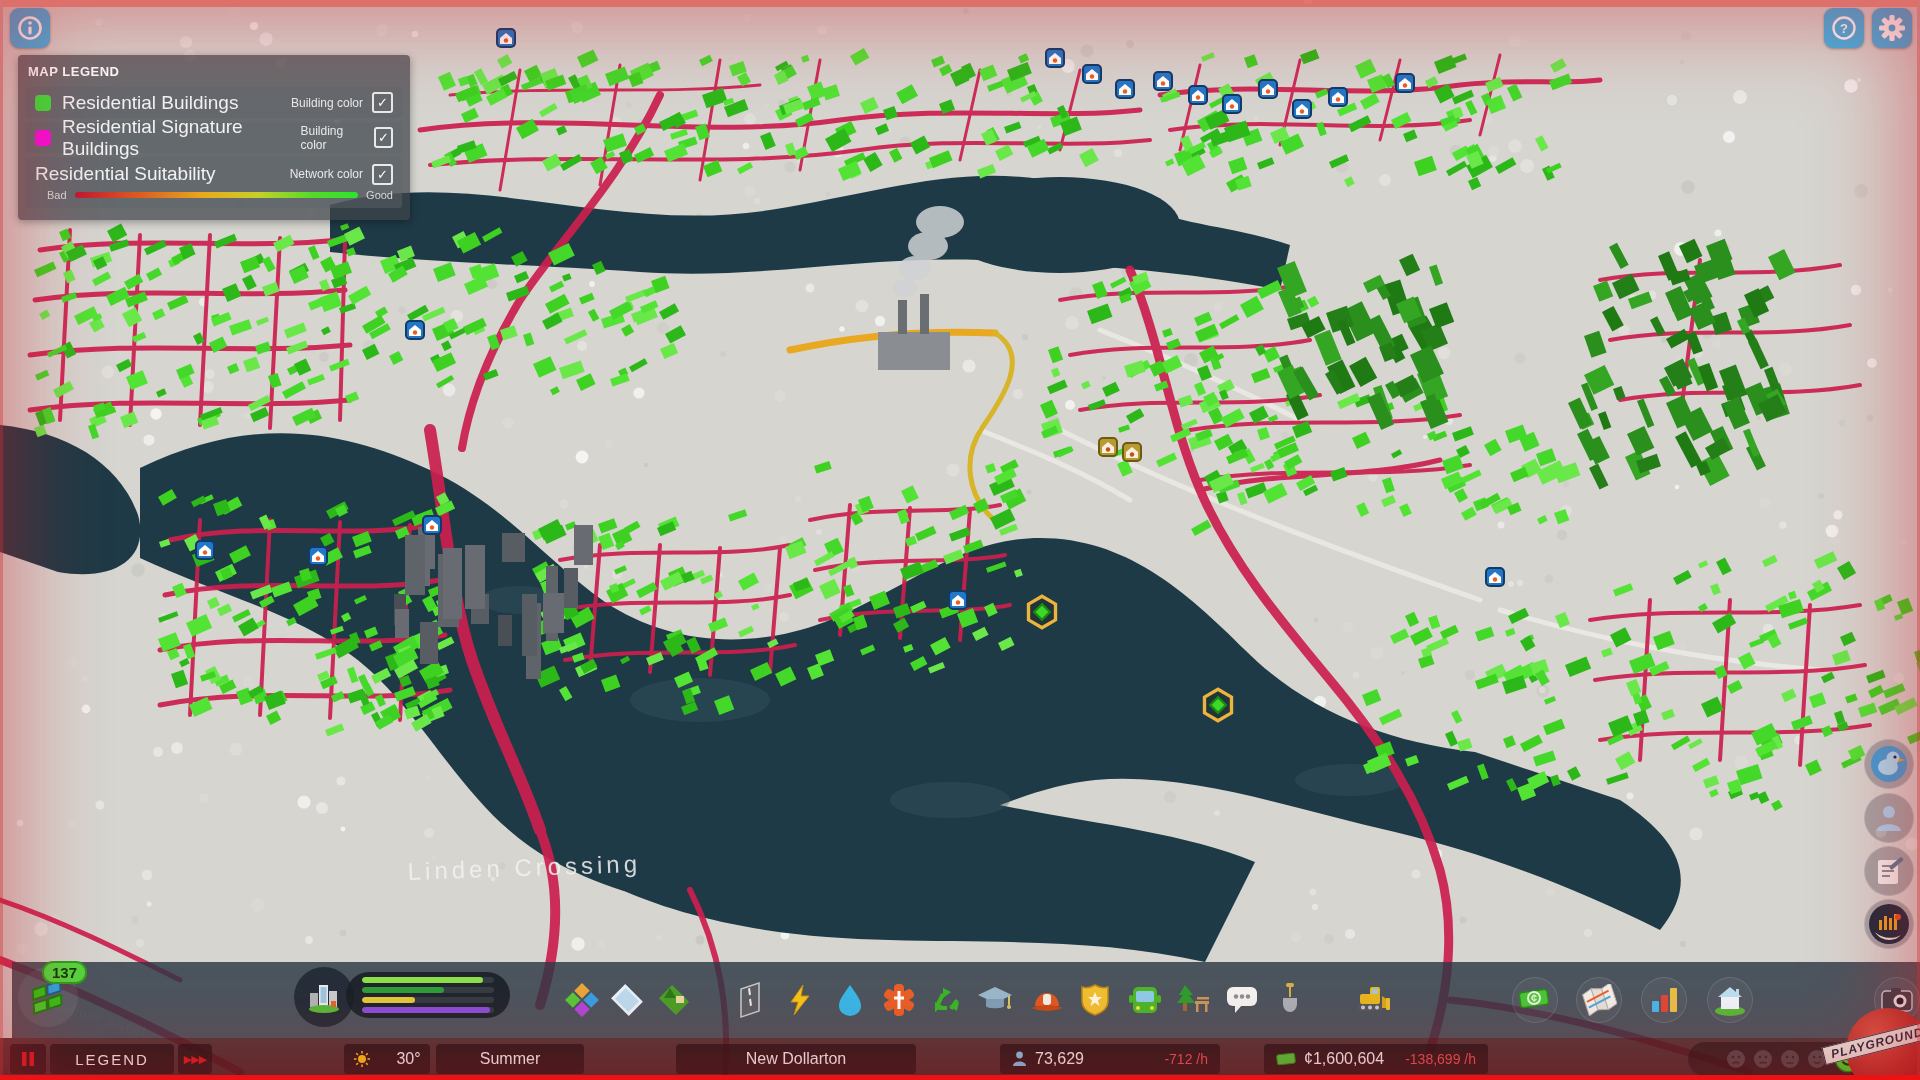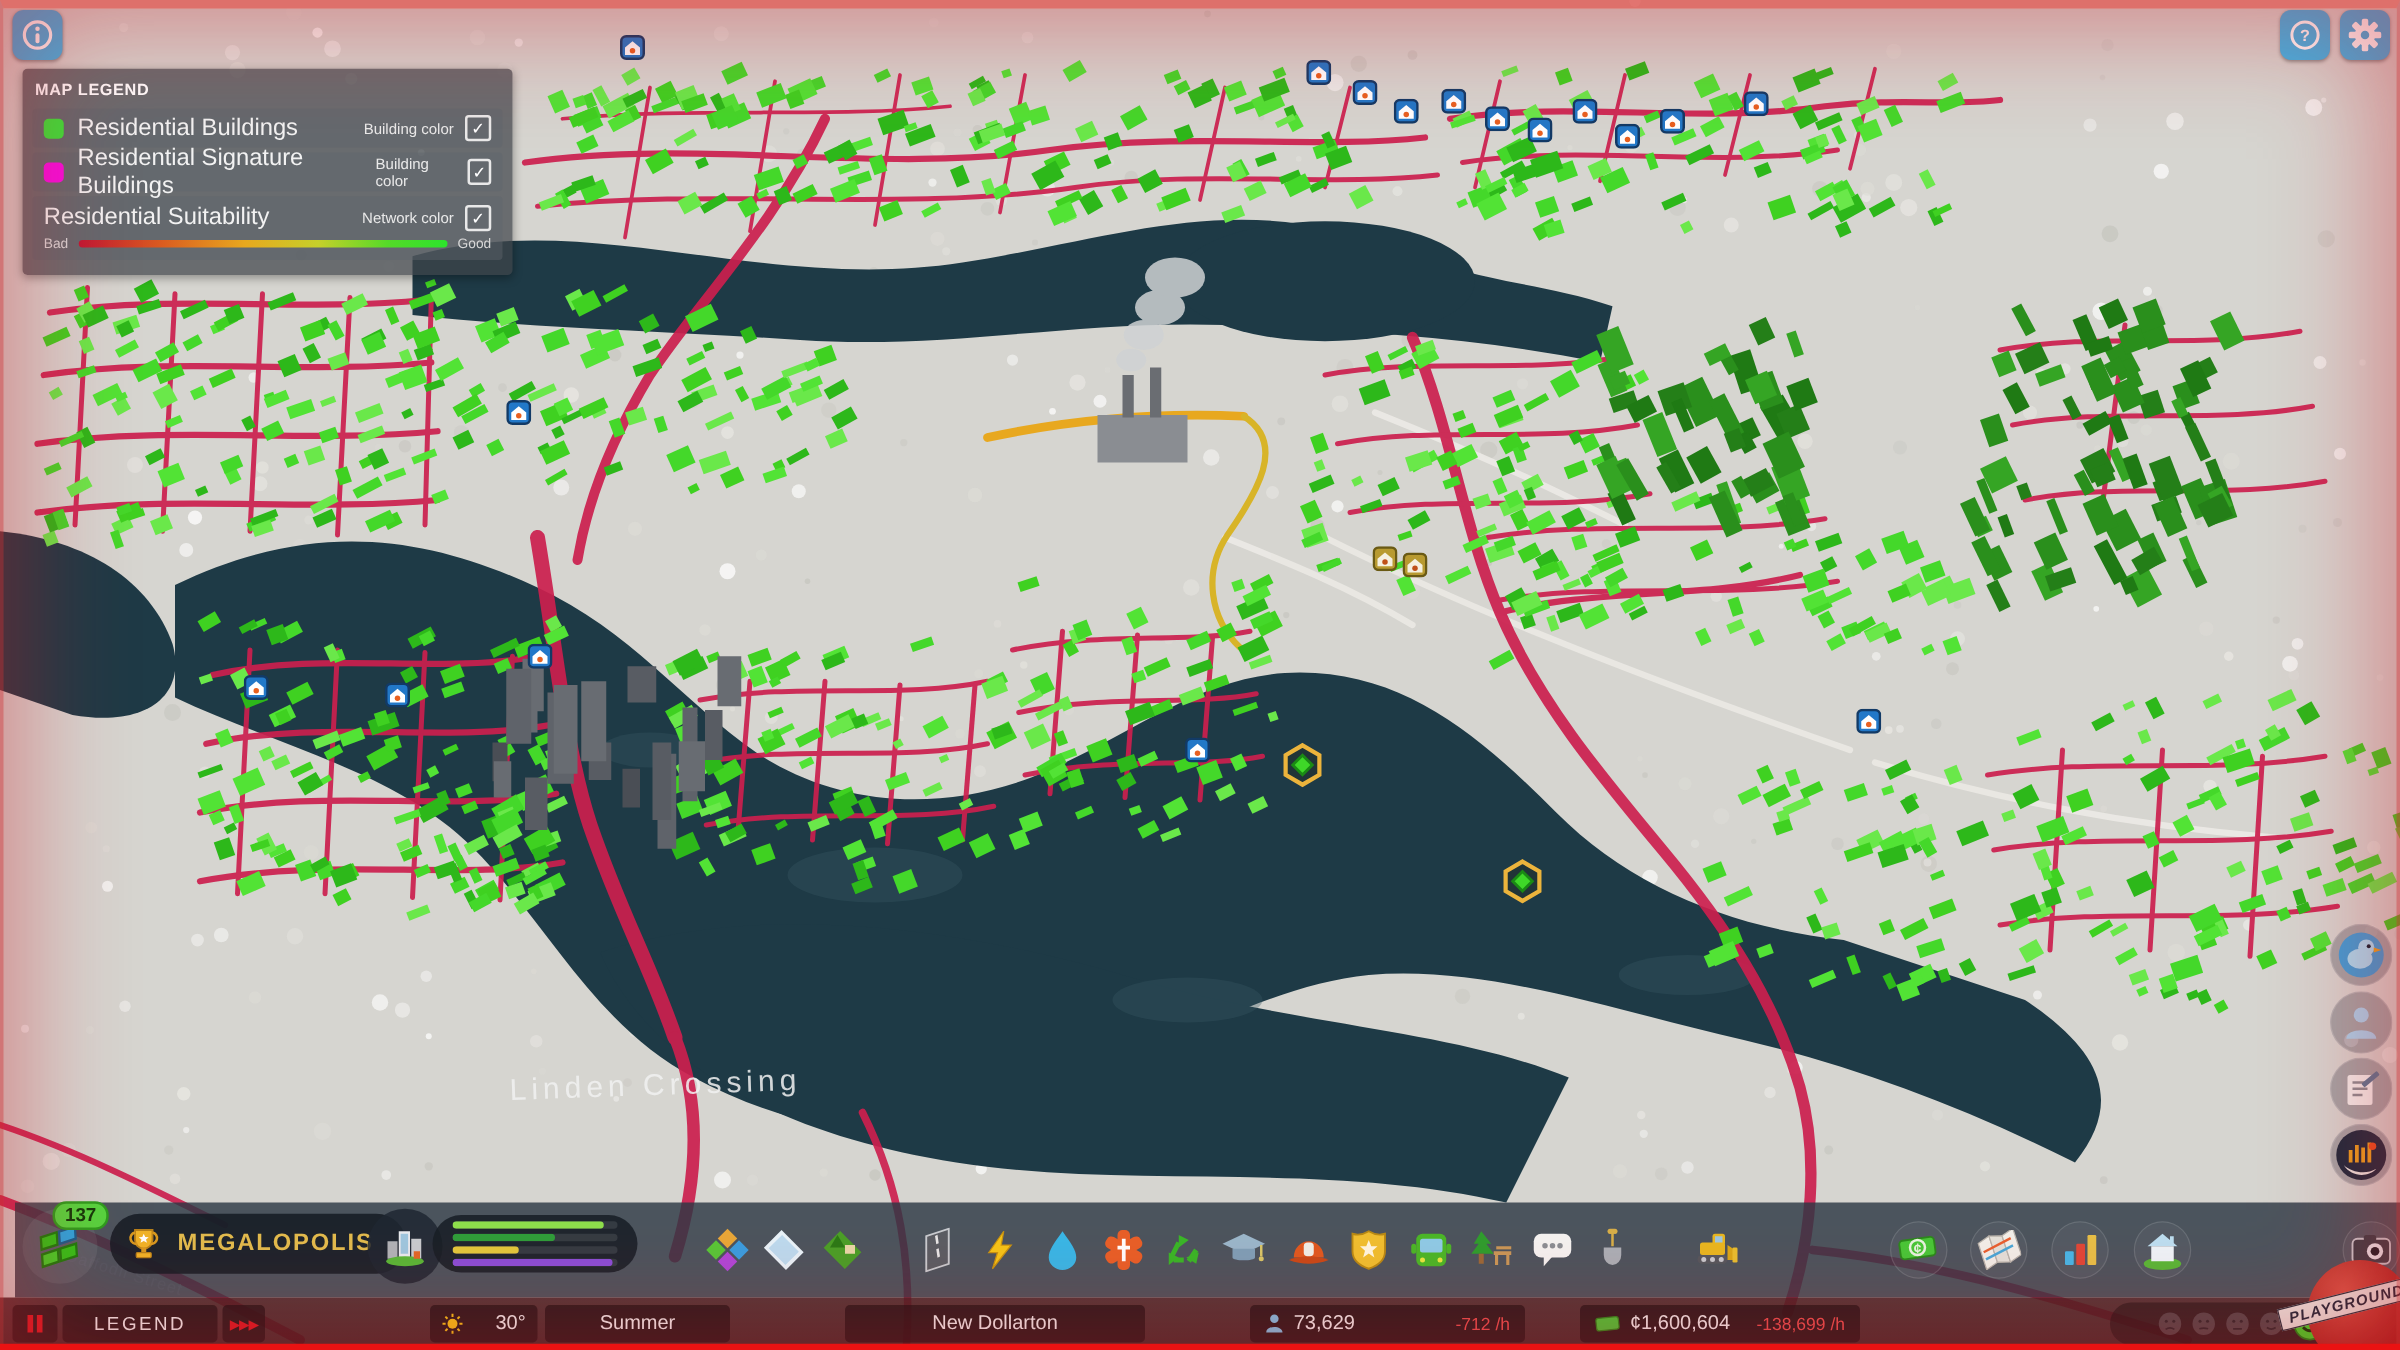--- a/index.html
+++ b/index.html
@@ -22,21 +22,21 @@
   .lrow{background:rgba(96,102,108,.45);border-radius:3px;margin-bottom:4px;padding:0 9px;}
   .lrow.simple{height:31px;display:flex;align-items:center;}
   .lrow.block{padding-top:6px;padding-bottom:7px;}
   .lrow .sw{width:16px;height:16px;border-radius:4px;margin-right:11px;flex:0 0 auto;}
   .lrow .lab{color:#f2f2f2;font-size:19px;}
   .lrow .right{margin-left:auto;display:flex;align-items:center;gap:9px;}
   .lrow .typ{color:#e9e9e9;font-size:12px;}
   .cb{width:17px;height:17px;border:2px solid #e9e9e9;border-radius:3px;display:flex;align-items:center;
     justify-content:center;color:#fff;font-size:13px;font-weight:bold;line-height:1;}
   .rowtop{display:flex;align-items:center;height:22px;}
-  .grad-line{display:flex;align-items:center;margin-top:4px;}
+  .grad-line{display:flex;align-items:center;margin-top:4px;margin-left:12px;}
   .grad-line .end{font-size:11px;color:#d8d8d8;}
   .gbar{flex:1;height:6px;border-radius:3px;margin:0 8px;}
   .gbar.suit{background:linear-gradient(90deg,#c01834 0%,#da5a20 22%,#e8a81e 45%,#c6d02a 65%,#54da28 84%,#2ce42c 100%);}
   .gbar.poll{background:linear-gradient(90deg,#7fa9c4 0%,#aebcbe 35%,#c2b0a0 60%,#c87a58 82%,#c04028 100%);}
   .dim{opacity:.55;}
   
   .round-btn{position:absolute;width:48px;height:48px;border-radius:50%;background:rgba(78,88,98,.38);
     border:1px solid rgba(255,255,255,.18);display:flex;align-items:center;justify-content:center;}
   
   #toolbar{left:12px;top:962px;width:1920px;height:76px;background:rgba(44,56,68,.82);}
@@ -1687,30 +1687,20 @@
       <g transform="translate(22,22) rotate(-18) skewX(-14)">
         <rect x="-16" y="-12" width="14" height="10" fill="#2ec818" stroke="#17800c" stroke-width="2"></rect>
         <rect x="0" y="-12" width="14" height="10" fill="#2aa8e0" stroke="#17608c" stroke-width="2"></rect>
         <rect x="-16" y="2" width="14" height="10" fill="#40d428" stroke="#17800c" stroke-width="2"></rect>
         <rect x="0" y="2" width="14" height="10" fill="#2ec818" stroke="#17800c" stroke-width="2"></rect>
       </g>
     </svg>
     <span id="milestone-badge">137</span>
   </div>
 
-  <div id="milestone-pill">
-    <svg width="30" height="30" viewBox="0 0 30 30">
-      <path d="M8,4 h14 v8 a7,7 0 0 1 -14 0 Z" fill="#f0b428" stroke="#b8821a" stroke-width="1.5"></path>
-      <path d="M8,6 a4,4 0 1 0 2,9 M22,6 a4,4 0 1 1 -2,9" fill="none" stroke="#d89a20" stroke-width="2"></path>
-      <rect x="13" y="18" width="4" height="4" fill="#d89a20"></rect>
-      <rect x="9" y="22" width="12" height="4" rx="1" fill="#f0b428" stroke="#b8821a"></rect>
-      <polygon points="15,7 16.2,9.6 19,9.8 16.8,11.6 17.6,14.2 15,12.7 12.4,14.2 13.2,11.6 11,9.8 13.8,9.6" fill="#fff"></polygon>
-    </svg>
-    <span class="mname">MEGALOPOLIS</span>
-  </div>
 
   <div id="xp-circle">
     <svg width="40" height="40" viewBox="0 0 40 40">
       <rect x="6" y="16" width="8" height="14" fill="#b0b4b8"></rect>
       <rect x="15" y="8" width="9" height="22" fill="#e8ecf0"></rect>
       <rect x="16.5" y="10" width="6" height="16" fill="#9ec8e0"></rect>
       <rect x="25" y="14" width="8" height="16" fill="#c8ccd0"></rect>
       <ellipse cx="20" cy="32" rx="15" ry="4" fill="#58b838"></ellipse>
       <rect x="27" y="24" width="5" height="6" fill="#e06828"></rect>
     </svg>

